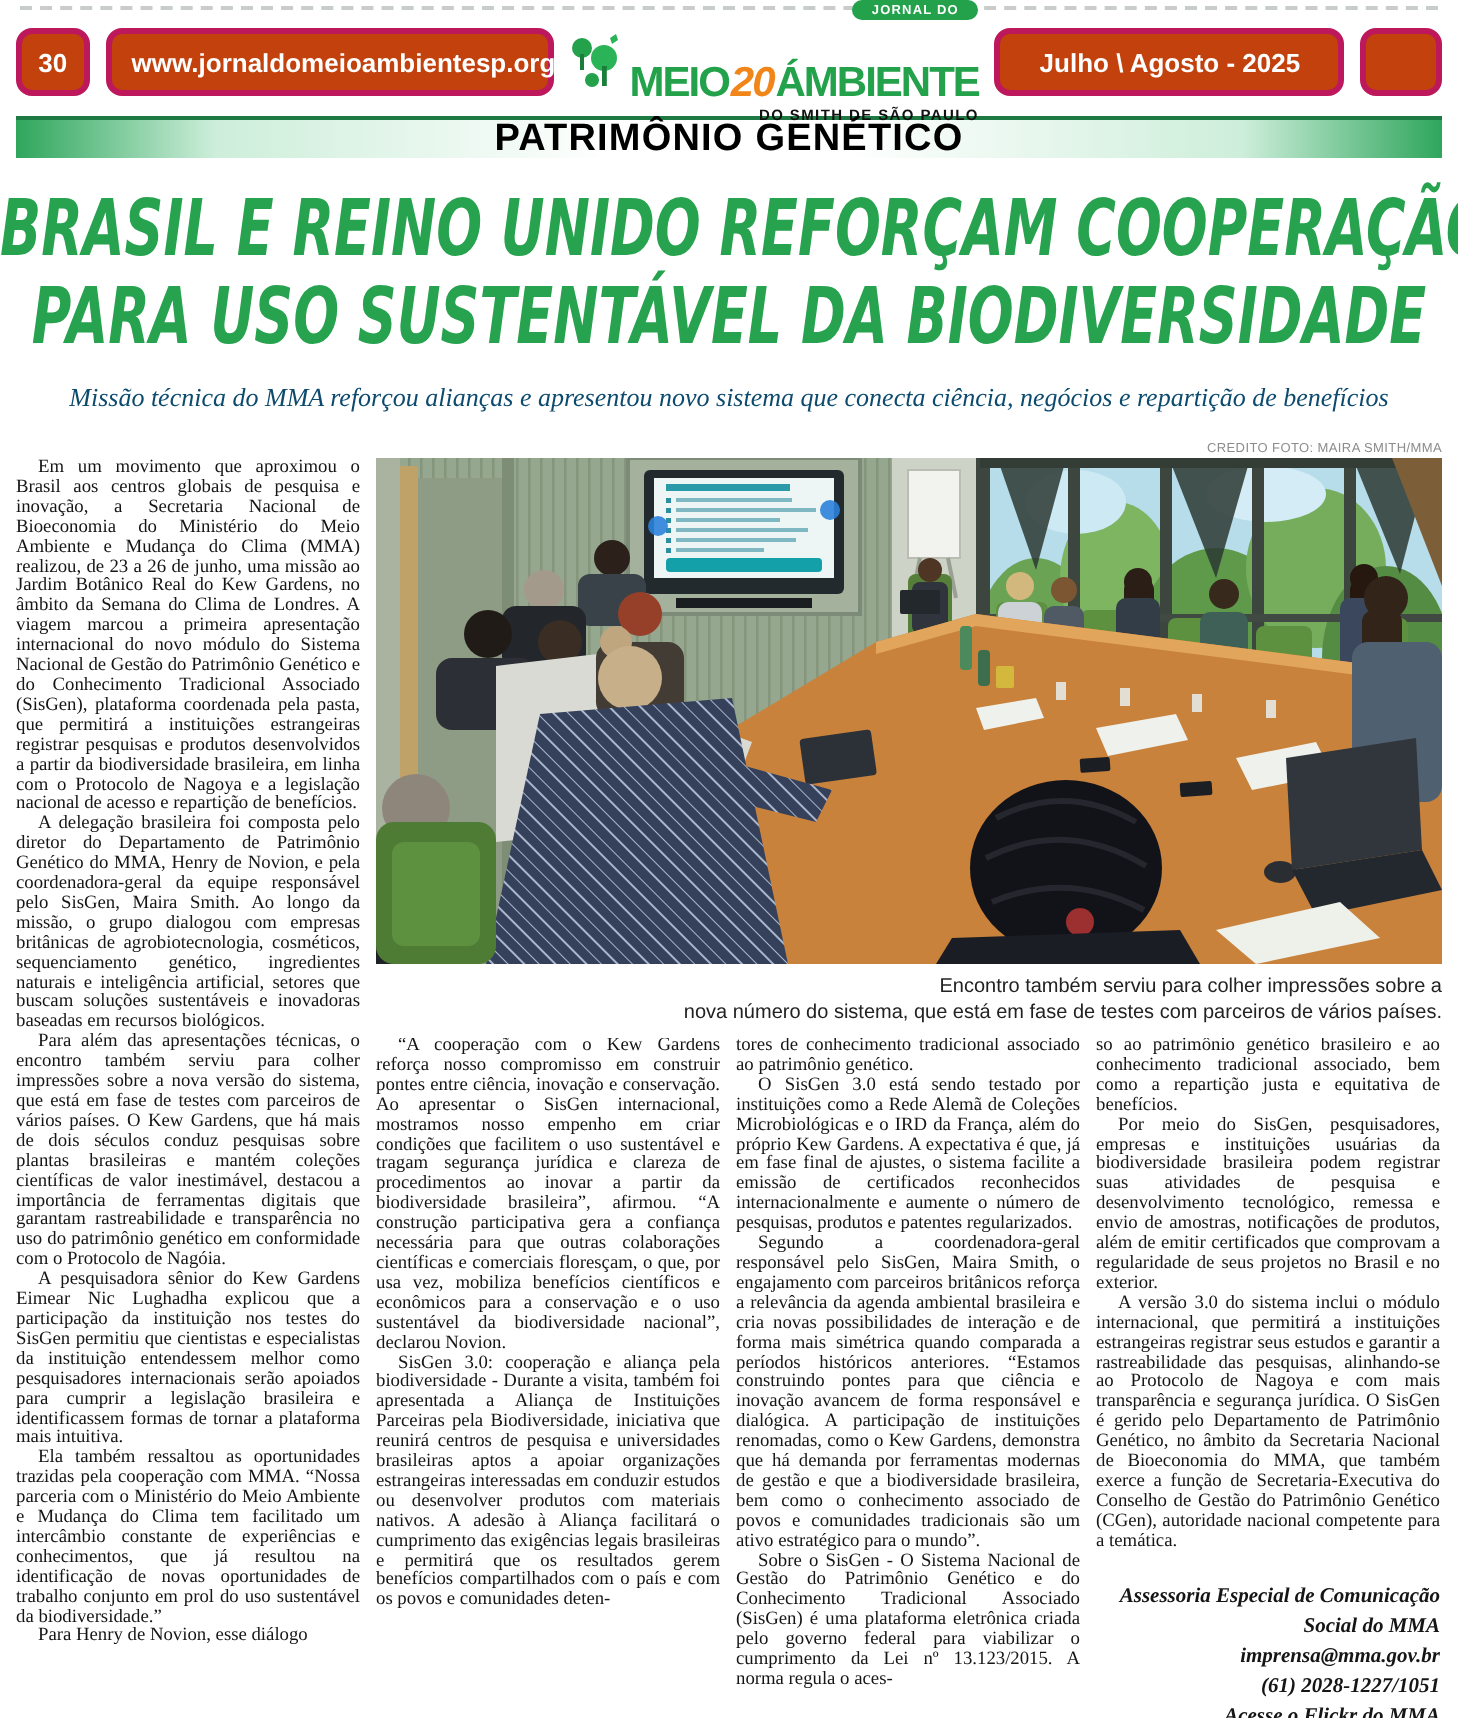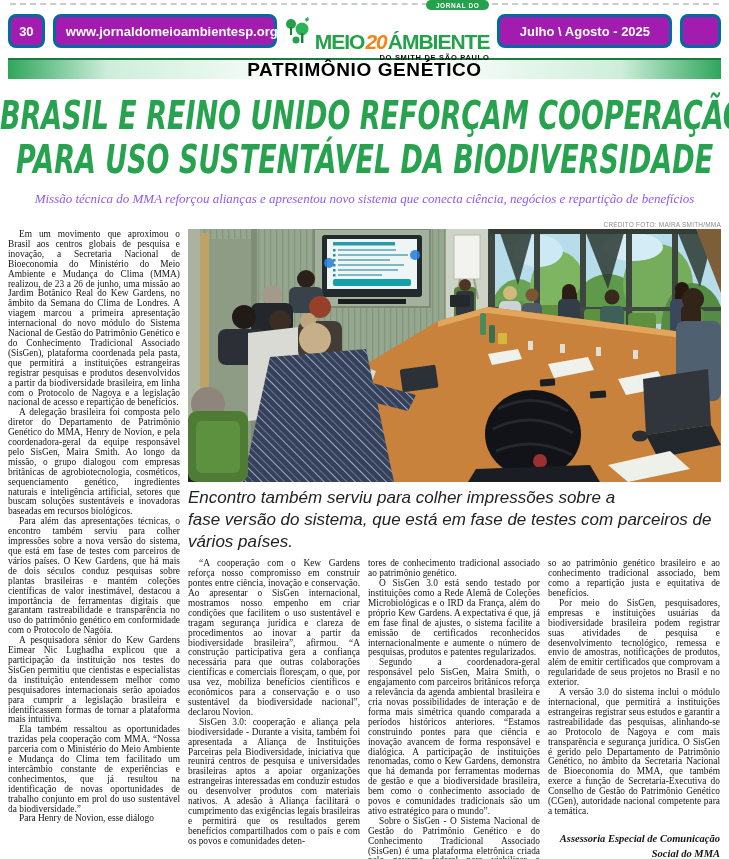--- a/index.html
+++ b/index.html
@@ -1,21 +1,21 @@
 <!DOCTYPE html>
 <html><head>
 <meta charset="utf-8">
 <style>
   html,body{margin:0;padding:0;background:#ffffff;}
   .page{width:729px;height:859px;overflow:hidden;position:relative;background:#fff;
         font-family:"Liberation Serif",serif;color:#111;}
   .top-dashes{margin:3px 10px 5px;border-top:2px dashed #c9cdc9;height:0;}
   
   .header{display:flex;align-items:center;padding:0 8px;height:42px;gap:8px;}
-  .badge,.pill{background:#a21caf;border:3px solid #0369a1;border-radius:8px;color:#fff;
+  .badge,.pill{background:#c2410c;border:3px solid #be185d;border-radius:8px;color:#fff;
        font-family:"Liberation Sans",sans-serif;font-weight:bold;box-sizing:border-box;
        display:flex;align-items:center;justify-content:center;}
   .page-num{width:38px;height:34px;font-size:13px;}
   .website{width:224px;height:34px;font-size:13px;padding-left:14px;}
   .issue{width:182px;height:34px;font-size:13px;}
   .end-cap{width:42px;height:34px;}
   .logo{flex:1;display:flex;align-items:center;justify-content:center;gap:4px;}
   .logo-text{display:flex;flex-direction:column;align-items:flex-end;}
   .jornal-pill{background:#23a14b;color:#fff;font-size:6.5px;font-weight:bold;
        padding:1.5px 10px;border-radius:6px;letter-spacing:.6px;
@@ -29,32 +29,32 @@
   .banner{margin:6px 8px 0;height:19px;border-top:2px solid #1d7a43;
        background:linear-gradient(90deg,#2fa65c 0%,#cdeeda 14%,#ffffff 42%,#ffffff 58%,#cdeeda 86%,#2fa65c 100%);
        display:flex;align-items:center;justify-content:center;
        font-family:"Liberation Sans",sans-serif;font-weight:bold;font-size:19px;
        color:#000;letter-spacing:.6px;}
   
   .headline{text-align:center;margin:15px 0 9px;}
   .hl{display:inline-block;transform:scaleY(1.45);transform-origin:center;
       font-family:"DejaVu Sans",sans-serif;font-weight:bold;font-style:italic;
       font-size:27px;color:#27a24e;line-height:44px;white-space:nowrap;}
-  .deck{text-align:center;font-style:italic;font-size:13px;margin:0 10px;color:#8b5cf6;}
+  .deck{text-align:center;font-style:italic;font-size:13px;margin:0 10px;color:#0c4a6e;}
   
   .main{display:flex;gap:8px;padding:0 8px;margin-top:14px;height:650px;overflow:hidden;}
   .col{width:172px;flex:none;overflow:hidden;text-align:justify;
        font-size:9.4px;line-height:9.9px;color:#151515;}
   .col1{padding-top:9px;}
   .right-zone{width:533px;flex:none;display:flex;flex-direction:column;overflow:hidden;}
   .credit{font-family:"Liberation Sans",sans-serif;font-size:6.5px;color:#8c8c8c;
        text-align:right;margin:0 0 1px;letter-spacing:.2px;}
   .photo-frame{width:533px;height:253px;overflow:hidden;background:#8d9c86;}
-  .caption{font-family:"Liberation Sans",sans-serif;font-style:italic;font-size:17px;
-       color:#222;text-align:left;margin:5px 0 6px;line-height:1.3;}
+  .caption{font-family:"Liberation Sans",sans-serif;font-size:10px;
+       color:#222;text-align:right;margin:5px 0 6px;line-height:1.3;}
   .bottom-cols{display:flex;gap:8px;flex:1;overflow:hidden;}
   .para{margin:0;text-indent:11px;}
   .para.cont{text-indent:0;}
   .lead{font-weight:normal;}
   .contact{margin-top:14px;text-align:right;font-weight:bold;font-style:italic;
        font-size:10.5px;line-height:1.45;}
 </style>
 </head>
 <body>
 
@@ -251,21 +251,21 @@
             <path d="M310 180 q35 -18 70 2 M305 200 q40 -20 80 4 M308 222 q38 -16 76 4" stroke="#26262e" stroke-width="3" fill="none"></path>
             <circle cx="352" cy="232" r="7" fill="#9c2f2f"></circle>
             <polygon points="288,240 402,236 412,253 280,253" fill="#1a1d24"></polygon>
             <polygon points="420,236 482,222 502,240 440,253" fill="#eef0ea"></polygon>
           </g>
         </svg>
       </div>
 
       <div class="caption">
         <div>Encontro também serviu para colher impressões sobre a</div>
-        <div>fase versão do sistema, que está em fase de testes com parceiros de vários países.</div>
+        <div>nova número do sistema, que está em fase de testes com parceiros de vários países.</div>
       </div>
 
       <div class="bottom-cols">
         <div class="col">
           <p class="para">“A cooperação com o Kew Gardens reforça nosso compromisso em construir pontes entre ciência, inovação e conservação. Ao apresentar o SisGen internacional, mostramos nosso empenho em criar condições que facilitem o uso sustentável e tragam segurança jurídica e clareza de procedimentos ao inovar a partir da biodiversidade brasileira”, afirmou. “A construção participativa gera a confiança necessária para que outras colaborações científicas e comerciais floresçam, o que, por usa vez, mobiliza benefícios científicos e econômicos para a conservação e o uso sustentável da biodiversidade nacional”, declarou Novion.</p>
           <p class="para"><b class="lead">SisGen 3.0: cooperação e aliança pela biodiversidade</b><span> - Durante a visita, também foi apresentada a Aliança de Instituições Parceiras pela Biodiversidade, iniciativa que reunirá centros de pesquisa e universidades brasileiras aptos a apoiar organizações estrangeiras interessadas em conduzir estudos ou desenvolver produtos com materiais nativos. A adesão à Aliança facilitará o cumprimento das exigências legais brasileiras e permitirá que os resultados gerem benefícios compartilhados com o país e com os povos e comunidades deten-</span></p>
         </div>
         <div class="col">
           <p class="para cont">tores de conhecimento tradicional associado ao patrimônio genético.</p>
           <p class="para">O SisGen 3.0 está sendo testado por instituições como a Rede Alemã de Coleções Microbiológicas e o IRD da França, além do próprio Kew Gardens. A expectativa é que, já em fase final de ajustes, o sistema facilite a emissão de certificados reconhecidos internacionalmente e aumente o número de pesquisas, produtos e patentes regularizados.</p>

